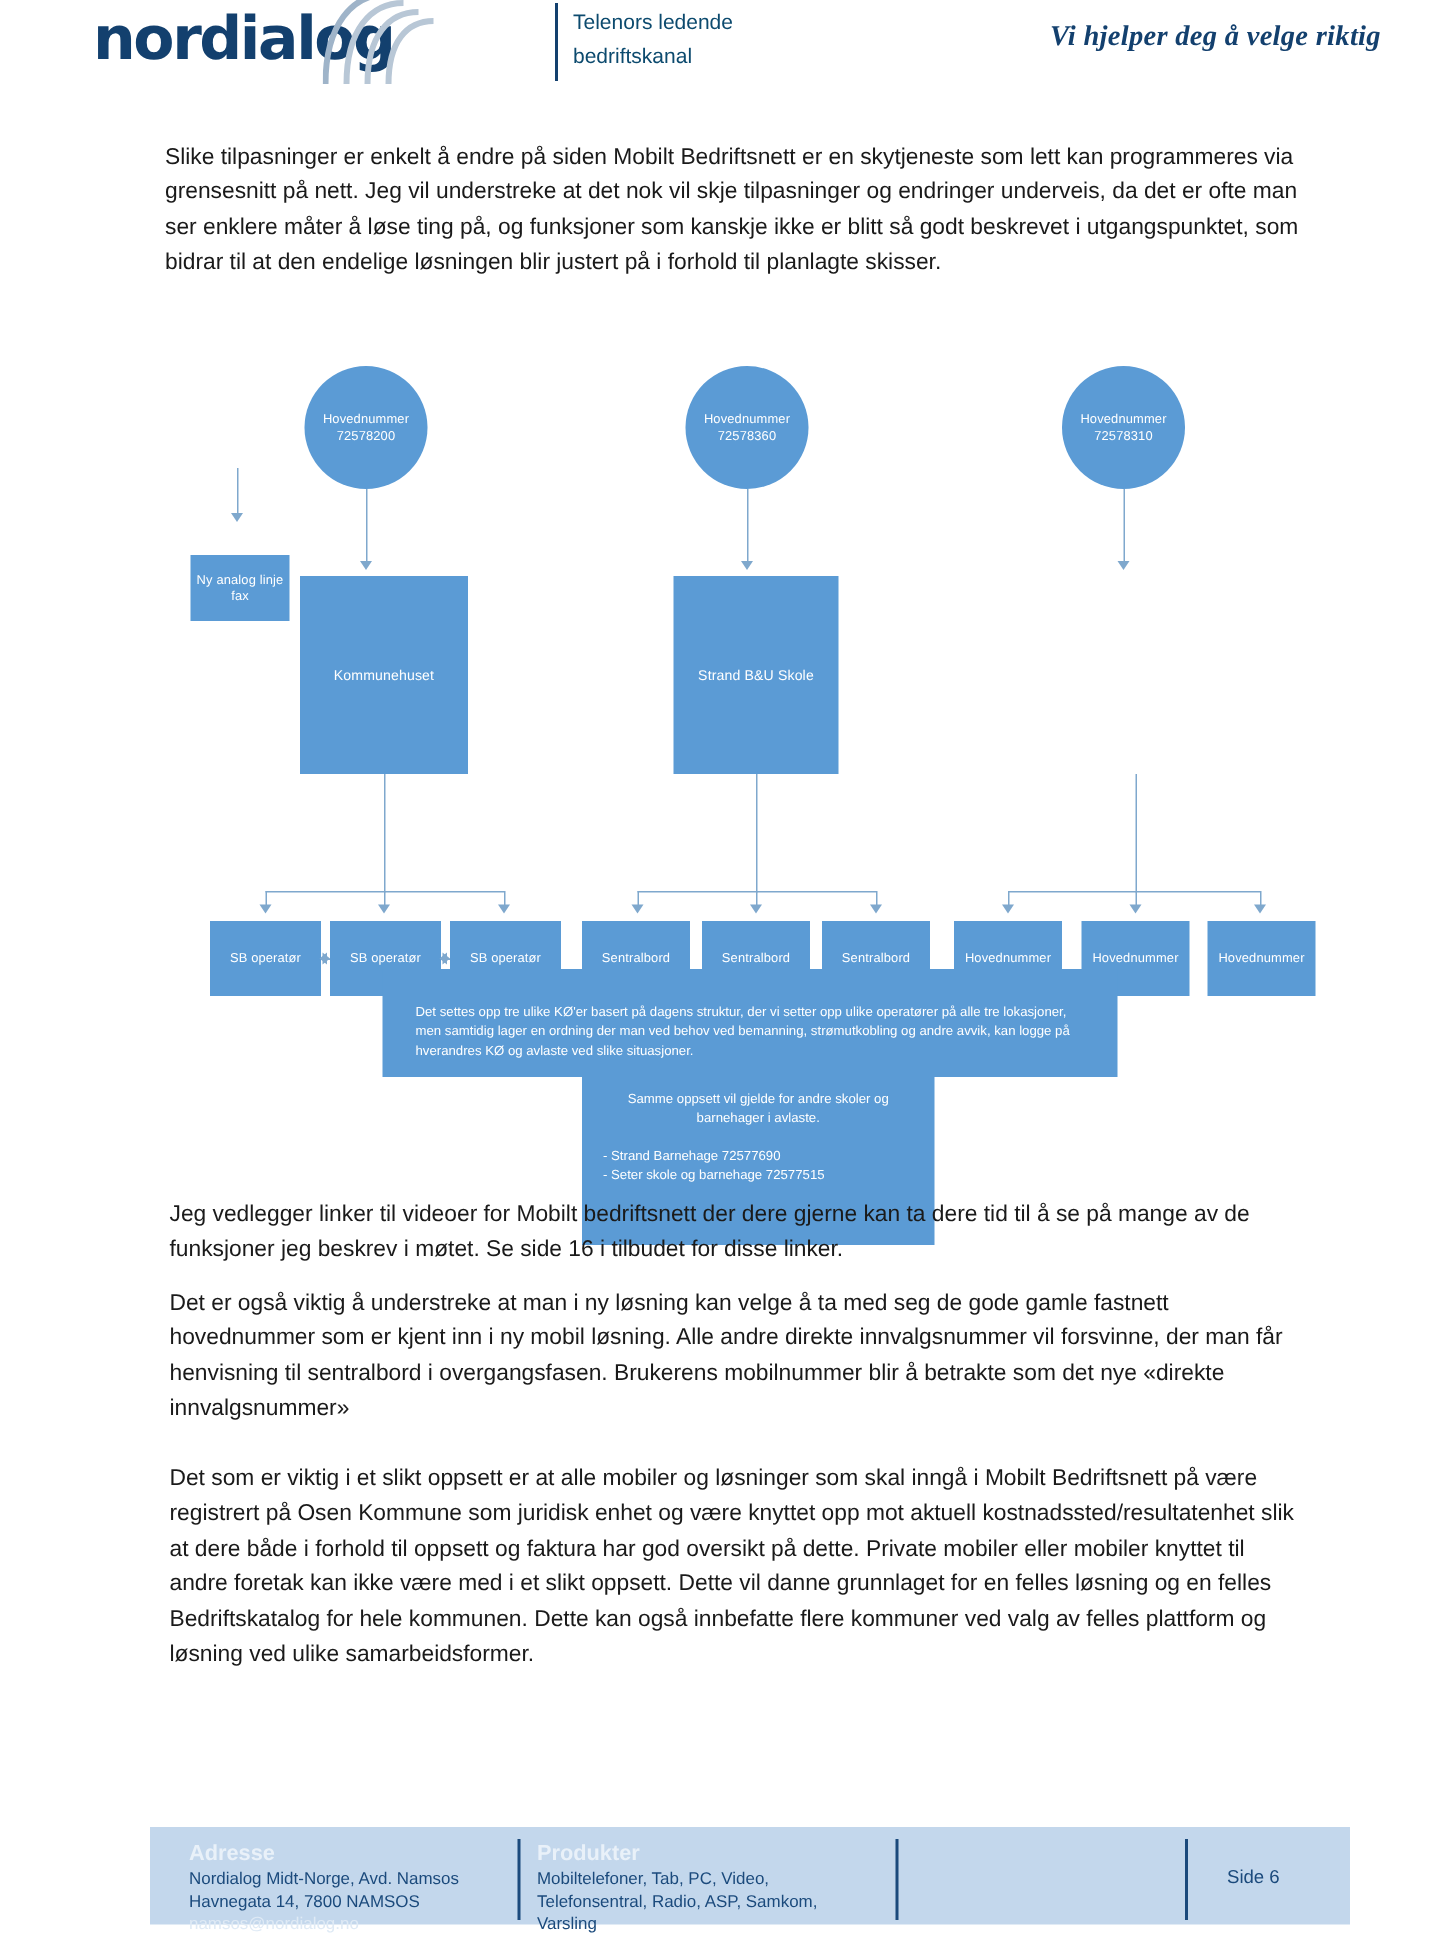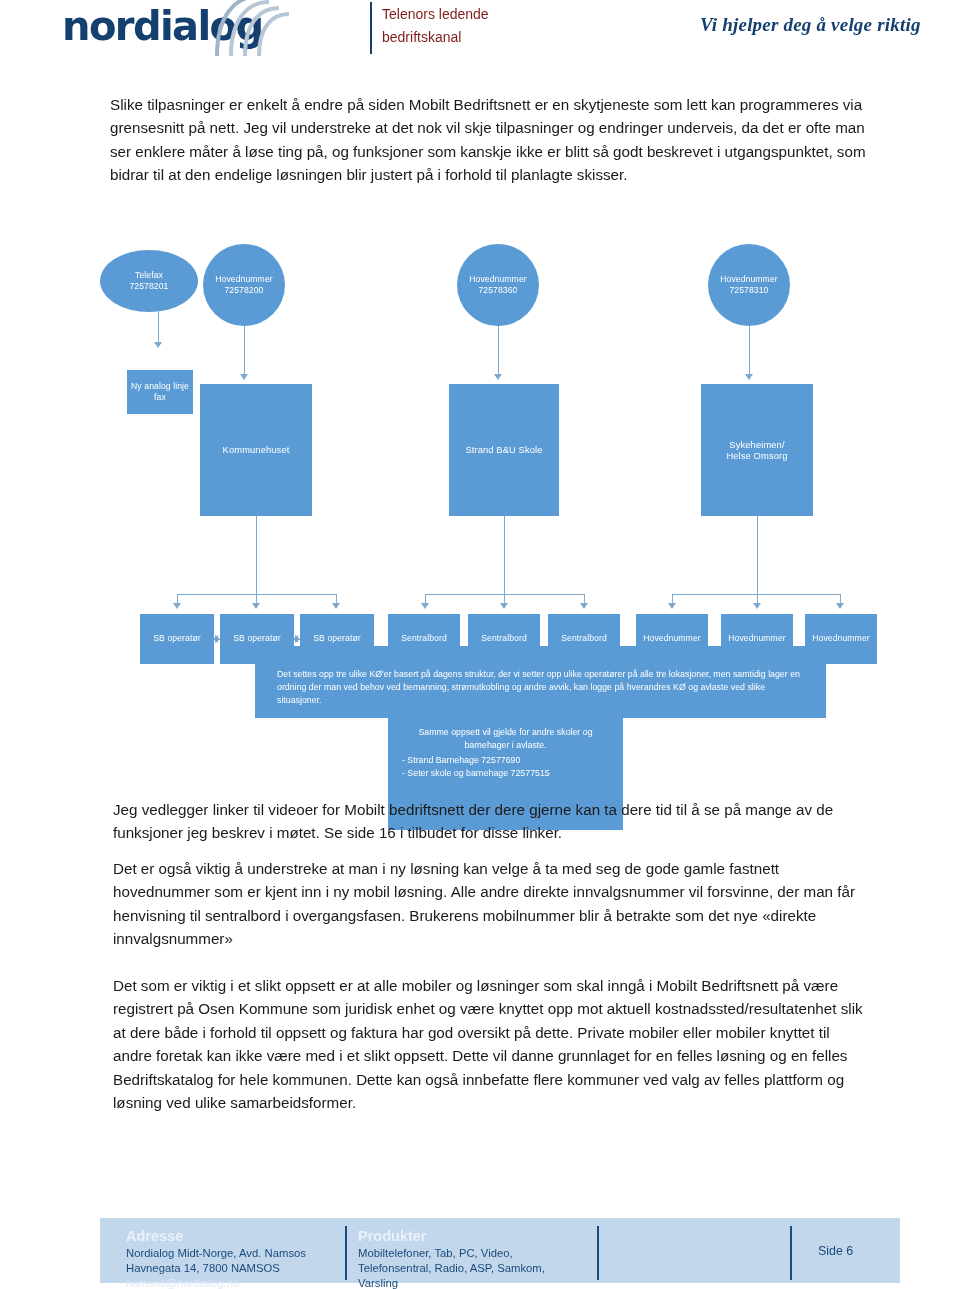--- a/index.html
+++ b/index.html
@@ -46,21 +46,21 @@
     position: absolute;
     left: 370px; top: 2px;
     width: 2px; height: 52px;
     background: #13406e;
   }
   #logo-tagline {
     position: absolute;
     left: 382px; top: 3px;
     font-size: 14px;
     line-height: 23px;
-    color: #7f1d1d;
+    color: #0c4a6e;
     font-family: "Liberation Sans", sans-serif;
   }
   #header-slogan {
     position: absolute;
     left: 700px; top: 14px;
     font-family: "Liberation Serif", serif;
     font-style: italic;
     font-weight: bold;
     font-size: 19px;
     color: #13406e;
@@ -220,26 +220,20 @@
     <div>bedriftskanal</div>
   </div>
 
   <div id="header-slogan">Vi hjelper deg å velge riktig</div>
 </div>
 
 <div class="para" id="para-intro">Slike tilpasninger er enkelt å endre på siden Mobilt Bedriftsnett er en skytjeneste som lett kan programmeres via grensesnitt på nett. Jeg vil understreke at det nok vil skje tilpasninger og endringer underveis, da det er ofte man ser enklere måter å løse ting på, og funksjoner som kanskje ikke er blitt så godt beskrevet i utgangspunktet, som bidrar til at den endelige løsningen blir justert på i forhold til planlagte skisser.</div>
 
 <div id="diagram">
 
-  <div class="node ellipse" style="left:0px; top:18px; width:98px; height:62px;">
-    <div>
-      <div>Telefax</div>
-      <div>72578201</div>
-    </div>
-  </div>
 
   <div class="node ellipse" style="left:103px; top:12px; width:82px; height:82px;">
     <div>
       <div>Hovednummer</div>
       <div>72578200</div>
     </div>
   </div>
 
   <div class="node ellipse" style="left:357px; top:12px; width:82px; height:82px;">
     <div>
@@ -272,26 +266,20 @@
   <div class="arrow-d" style="left:645px; top:142px;"></div>
 
   <div class="node rect" style="left:100px; top:152px; width:112px; height:132px; font-size:9.4px;">
     <span>Kommunehuset</span>
   </div>
 
   <div class="node rect" style="left:349px; top:152px; width:110px; height:132px; font-size:9.4px;">
     <span>Strand B&amp;U Skole</span>
   </div>
 
-  <div class="node rect" style="left:601px; top:152px; width:112px; height:132px; font-size:9.4px;">
-    <div>
-      <div>Sykeheimen/</div>
-      <div>Helse Omsorg</div>
-    </div>
-  </div>
 
   <div class="line-v" style="left:156px; top:284px; height:79px;"></div>
   <div class="line-h" style="left:77px; top:362px; width:159px;"></div>
   <div class="line-v" style="left:77px; top:362px; height:11px;"></div>
   <div class="line-v" style="left:156px; top:362px; height:11px;"></div>
   <div class="line-v" style="left:236px; top:362px; height:11px;"></div>
   <div class="arrow-d" style="left:73px; top:371px;"></div>
   <div class="arrow-d" style="left:152px; top:371px;"></div>
   <div class="arrow-d" style="left:232px; top:371px;"></div>
 
@@ -344,27 +332,27 @@
   <div class="line-h" style="left:114px; top:407px; width:6px;"></div>
   <div class="arrow-l" style="left:113px; top:403px;"></div>
   <div class="arrow-r" style="left:115px; top:403px;"></div>
   <div class="line-h" style="left:194px; top:407px; width:6px;"></div>
   <div class="arrow-l" style="left:193px; top:403px;"></div>
   <div class="arrow-r" style="left:195px; top:403px;"></div>
 
   <div class="notebox" style="left:288px; top:470px; width:235px; height:128px; padding:24px 14px 0 14px;">
     <div class="note-center">Samme oppsett vil gjelde for andre skoler og</div>
     <div class="note-center">barnehager i avlaste.</div>
-    <div class="note-left" style="margin-top:2px;">- Strand Barnehage 72577690</div>
+    <div class="note-left" style="margin-top:12px;">- Strand Barnehage 72577690</div>
     <div class="note-left">- Seter skole og barnehage 72577515</div>
   </div>
 
 </div>
 
-<div class="notebox" style="position:absolute; left:255px; top:646px; width:571px; height:72px; padding:22px 22px 0 22px;">
+<div class="notebox" style="position:absolute; left:255px; top:646px; width:490px; height:72px; padding:22px 22px 0 22px;">
   <span>Det settes opp tre ulike KØ'er basert på dagens struktur, der vi setter opp ulike operatører på alle tre lokasjoner, men samtidig lager en ordning der man ved behov ved bemanning, strømutkobling og andre avvik, kan logge på hverandres KØ og avlaste ved slike situasjoner.</span>
 </div>
 
 <div class="para" id="para-links">Jeg vedlegger linker til videoer for Mobilt bedriftsnett der dere gjerne kan ta dere tid til å se på mange av de funksjoner jeg beskrev i møtet. Se side 16 i tilbudet for disse linker.</div>
 <div class="para" id="para-fastnett">Det er også viktig å understreke at man i ny løsning kan velge å ta med seg de gode gamle fastnett hovednummer som er kjent inn i ny mobil løsning. Alle andre direkte innvalgsnummer vil forsvinne, der man får henvisning til sentralbord i overgangsfasen. Brukerens mobilnummer blir å betrakte som det nye «direkte innvalgsnummer»</div>
 <div class="para" id="para-viktig">Det som er viktig i et slikt oppsett er at alle mobiler og løsninger som skal inngå i Mobilt Bedriftsnett på være registrert på Osen Kommune som juridisk enhet og være knyttet opp mot aktuell kostnadssted/resultatenhet slik at dere både i forhold til oppsett og faktura har god oversikt på dette. Private mobiler eller mobiler knyttet til andre foretak kan ikke være med i et slikt oppsett. Dette vil danne grunnlaget for en felles løsning og en felles Bedriftskatalog for hele kommunen. Dette kan også innbefatte flere kommuner ved valg av felles plattform og løsning ved ulike samarbeidsformer.</div>
 
 <div id="footer">
 
   <div class="footer-col" style="left:26px; width:240px;">

